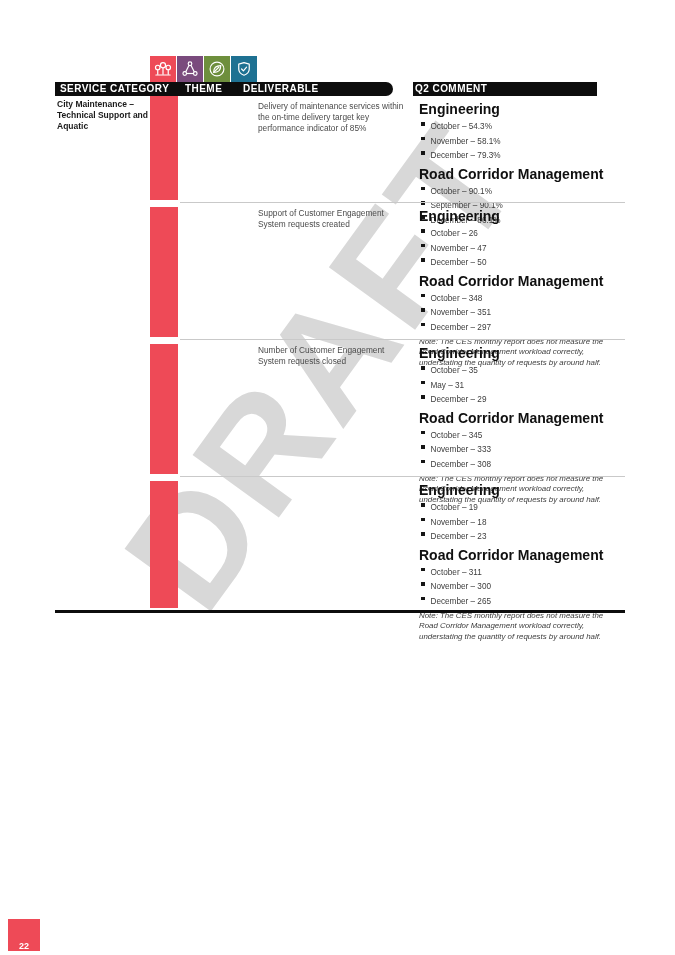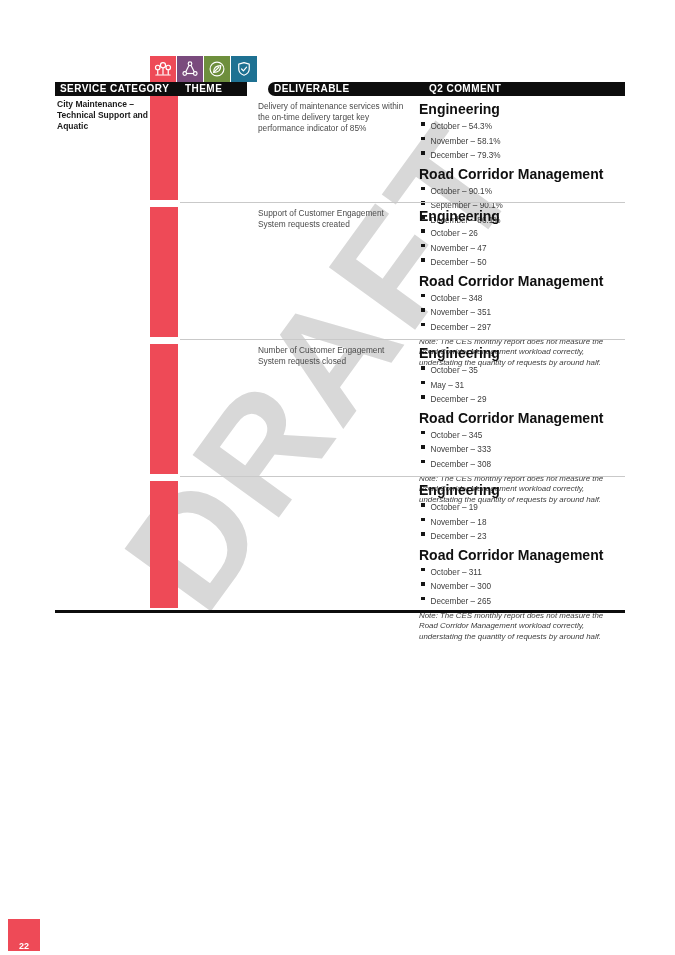--- a/index.html
+++ b/index.html
@@ -22,22 +22,22 @@
   .box-purple { background:#7a4b7d; }
   .box-green  { background:#6e8f3d; }
   .box-blue   { background:#1e7192; }
   
   .hdr {
     position:absolute; top:82px; height:14px; background:#0d0d0d; color:#ffffff;
     font-size:10px; font-weight:700; letter-spacing:.45px; line-height:14px;
     z-index:2; box-sizing:border-box; white-space:nowrap;
   }
   .hdr1 { left:55px;  width:192px; padding-left:5px; }
-  .hdr2 { left:268px; width:156px; padding-left:6px;border-radius:7px; }
-  .hdr3 { left:413px; width:212px; padding-left:16px; }
+  .hdr2 { left:237px; width:156px; padding-left:6px;border-radius:7px; }
+  .hdr3 { left:413px; width:184px; padding-left:2px; }
   .theme-label { position:absolute; left:130px; top:0; }
   
   .category {
     position:absolute; left:57px; top:99px; width:92px; z-index:2;
     font-size:8.5px; font-weight:700; color:#1a1a1a; line-height:1.3;
   }
   
   .row { position:absolute; left:55px; width:570px; z-index:1; }
   .r1 { top:96px;  height:107px; }
   .r2 { top:203px; height:137px; }

